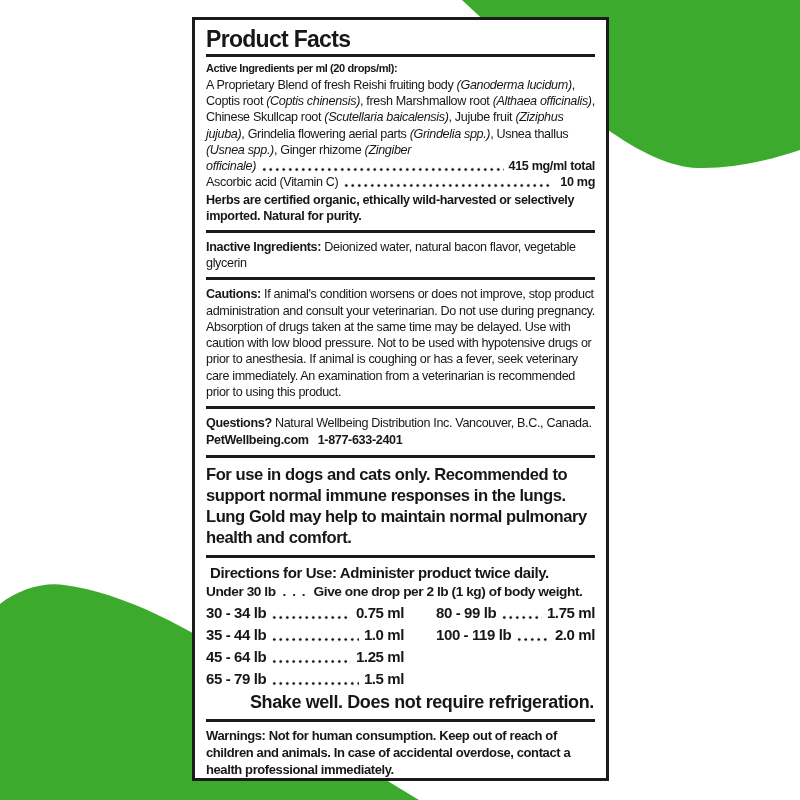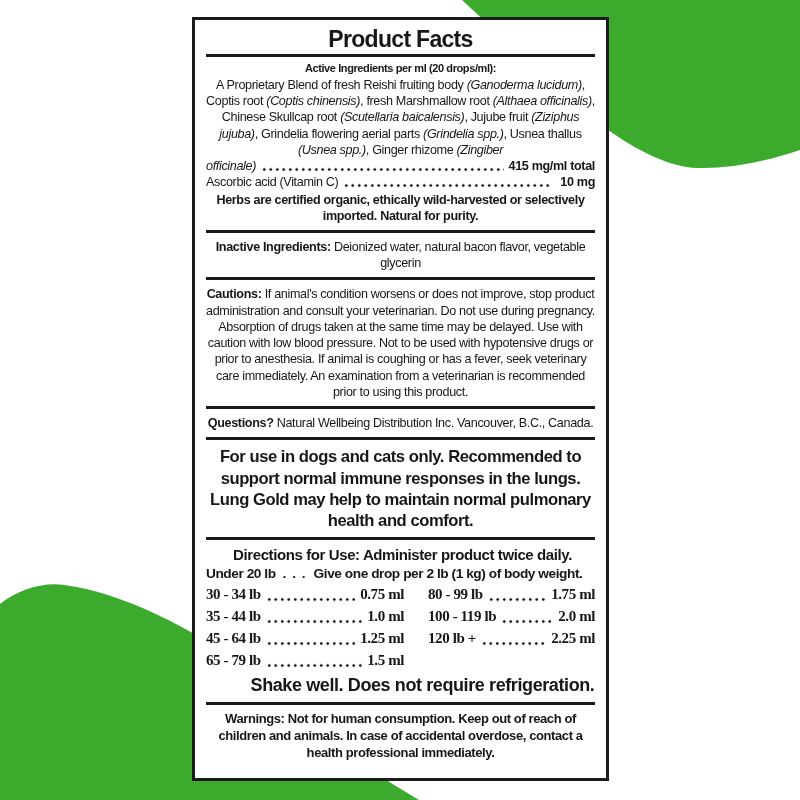--- a/index.html
+++ b/index.html
@@ -3,41 +3,40 @@
 <meta charset="utf-8">
 <style>
   html,body{margin:0;padding:0;background:#ffffff;}
   body{width:800px;height:800px;font-family:"Liberation Sans",sans-serif;color:#171717;}
   .stage{position:relative;width:800px;height:800px;overflow:hidden;background:#fff;}
   .blobs{position:absolute;left:0;top:0;width:800px;height:800px;}
   .panel{
     position:absolute;left:192px;top:17px;width:417px;height:764px;
     background:#ffffff;border:3px solid #1b1b1b;box-sizing:border-box;
     padding:6px 11px 8px 11px;
-    text-align:center;
   }
   .title{font-size:23px;font-weight:bold;letter-spacing:-0.7px;margin:1px 0 3px 0;line-height:1.05;}
   .rule{border:none;border-top:3px solid #1b1b1b;margin:0;}
   .title-rule{margin:0 0 5px 0;}
   .sec-rule{margin:6px 0 6px 0;}
   .b{font-weight:bold;}
   .it{font-style:italic;}
   p{margin:0;}
   .t12{font-size:12.6px;line-height:1.29;letter-spacing:-0.35px;}
   .heading12{font-size:11px;font-weight:bold;letter-spacing:-0.4px;line-height:1.25;margin-bottom:1px;}
   .lrow{display:flex;align-items:flex-end;}
   .dots{flex:1 1 auto;height:9px;margin:0 5px 1px 5px;
         background-image:radial-gradient(circle,#161616 1.15px,rgba(0,0,0,0) 1.4px);
         background-size:6.5px 6.5px;background-repeat:repeat-x;background-position:0 60%;}
   .ascorbic .dots{margin-right:8px;}
   .use-block{font-size:16.6px;font-weight:bold;line-height:1.28;letter-spacing:-0.45px;margin:2px 0;}
   .dir-heading{font-size:15px;font-weight:bold;letter-spacing:-0.4px;margin:1px 0 3px 4px;}
   .under-row{display:flex;align-items:baseline;font-size:13.7px;font-weight:bold;letter-spacing:-0.45px;margin-bottom:4px;white-space:nowrap;}
   .under-row .udots{margin:0 7px;letter-spacing:1px;}
-  .dose-cols{display:flex;gap:24px;margin-bottom:4px;font-family:Liberation Serif, serif;}
+  .dose-cols{display:flex;gap:32px;margin-bottom:4px;}
   .dose-col{display:flex;flex-direction:column;gap:2.5px;}
   .dose-col.left{width:198px;}
   .dose-col.right{flex:1 1 auto;}
   .dose-row{display:flex;align-items:flex-end;font-size:15px;font-weight:bold;letter-spacing:-0.4px;line-height:1.3;}
   .dose-row .range{white-space:nowrap;}
   .dose-row .val{white-space:nowrap;}
   .shake-note{font-size:18px;font-weight:bold;letter-spacing:-0.4px;margin-top:4px;margin-left:44px;}
   .warnings{font-size:13px;font-weight:bold;line-height:1.3;letter-spacing:-0.4px;}
   .questions-line2{margin-top:1px;}
   .phone{margin-left:9px;}
@@ -79,32 +78,33 @@
     <p class="t12"><span class="b">Inactive Ingredients:</span> <span>Deionized water, natural bacon flavor, vegetable glycerin</span></p>
 
     <div class="rule sec-rule"></div>
 
     <p class="t12"><span class="b">Cautions:</span> <span>If animal's condition worsens or does not improve, stop product administration and consult your veterinarian. Do not use during pregnancy. Absorption of drugs taken at the same time may be delayed. Use with caution with low blood pressure. Not to be used with hypotensive drugs or prior to anesthesia. If animal is coughing or has a fever, seek veterinary care immediately. An examination from a veterinarian is recommended prior to using this product.</span></p>
 
     <div class="rule sec-rule"></div>
 
     <div>
       <p class="t12"><span class="b">Questions?</span> <span>Natural Wellbeing Distribution Inc. Vancouver, B.C., Canada.</span></p>
+      <p class="t12 b questions-line2"><span>PetWellbeing.com</span><span class="phone">1-877-633-2401</span></p>
     </div>
 
     <div class="rule sec-rule"></div>
 
     <p class="use-block">For use in dogs and cats only. Recommended to support normal immune responses in the lungs. Lung Gold may help to maintain normal pulmonary health and comfort.</p>
 
     <div class="rule sec-rule"></div>
 
     <div>
       <p class="dir-heading">Directions for Use: Administer product twice daily.</p>
       <div class="under-row">
-        <span>Under 20 lb</span>
+        <span>Under 30 lb</span>
         <span class="udots">. . .</span>
         <span>Give one drop per 2 lb (1 kg) of body weight.</span>
       </div>
       <div class="dose-cols">
         <div class="dose-col left">
           <div class="dose-row">
               <span class="range">30 - 34 lb</span>
               <span class="dots"></span>
               <span class="val">0.75 ml</span>
             </div>
@@ -128,25 +128,20 @@
           <div class="dose-row">
               <span class="range">80 - 99 lb</span>
               <span class="dots"></span>
               <span class="val">1.75 ml</span>
             </div>
           <div class="dose-row">
               <span class="range">100 - 119 lb</span>
               <span class="dots"></span>
               <span class="val">2.0 ml</span>
             </div>
-          <div class="dose-row">
-              <span class="range">120 lb +</span>
-              <span class="dots"></span>
-              <span class="val">2.25 ml</span>
-            </div>
         </div>
       </div>
       <p class="shake-note">Shake well. Does not require refrigeration.</p>
     </div>
 
     <div class="rule sec-rule"></div>
 
     <p class="warnings"><span>Warnings:</span> <span>Not for human consumption. Keep out of reach of children and animals. In case of accidental overdose, contact a health professional immediately.</span></p>
 
   </div>

